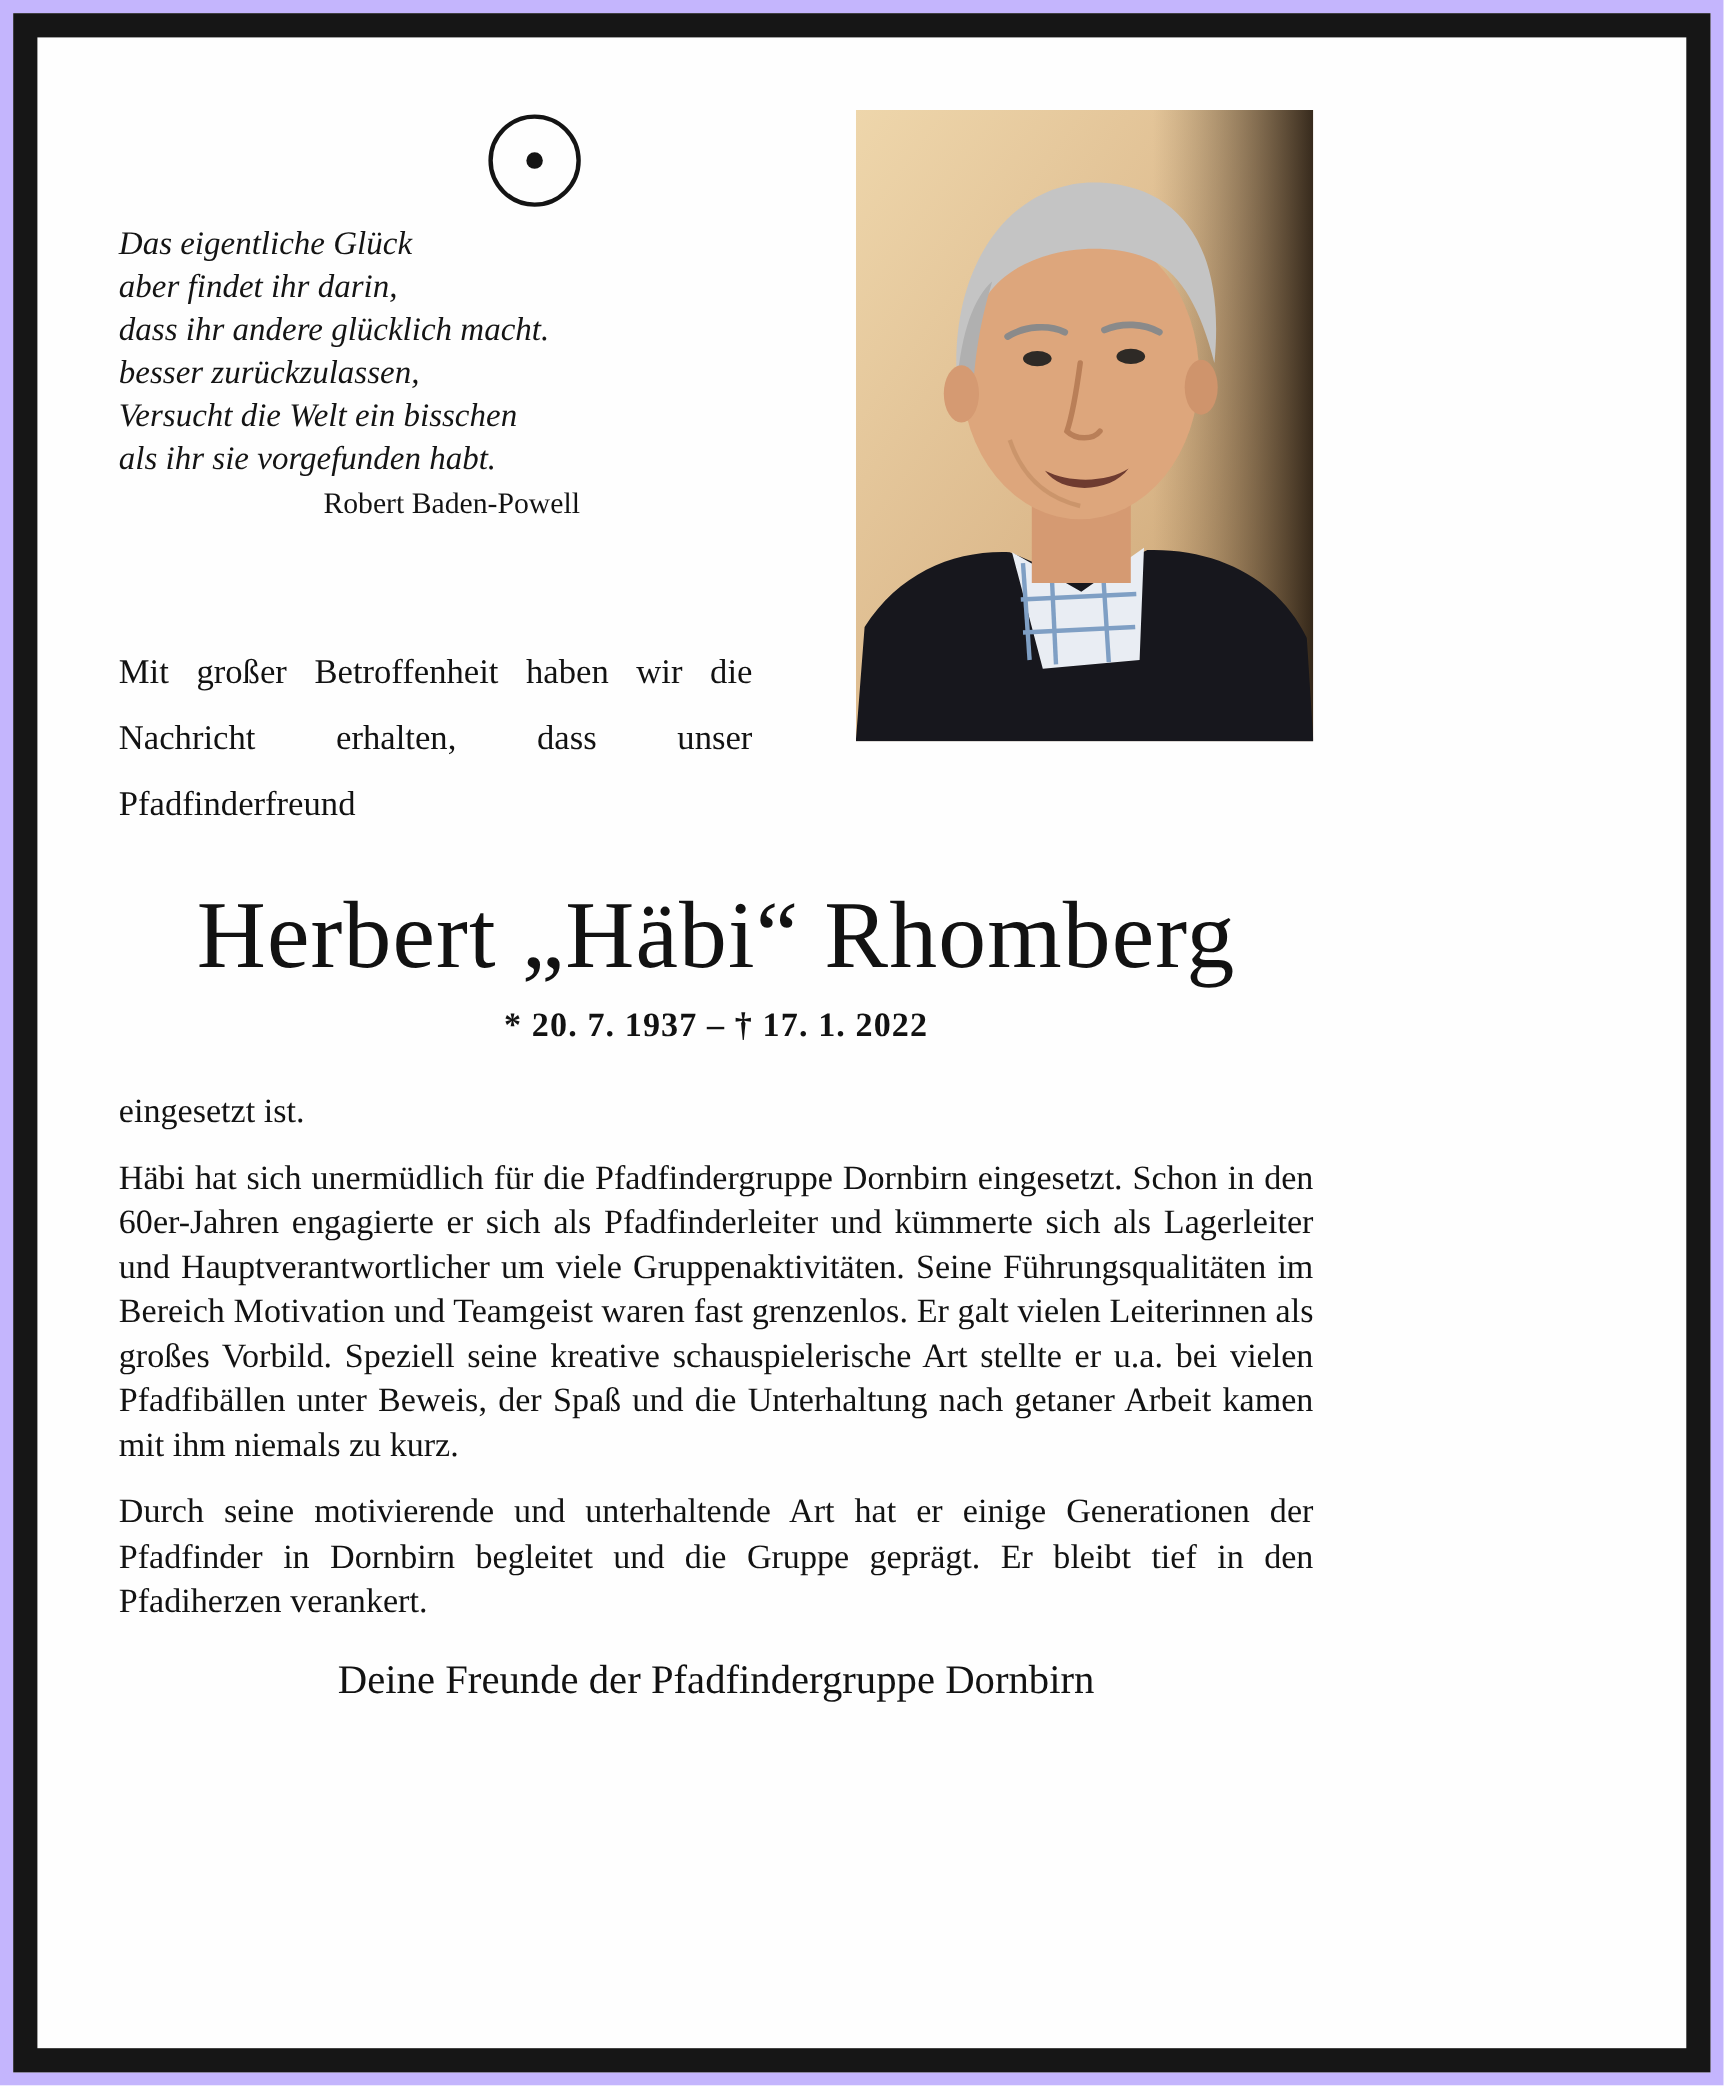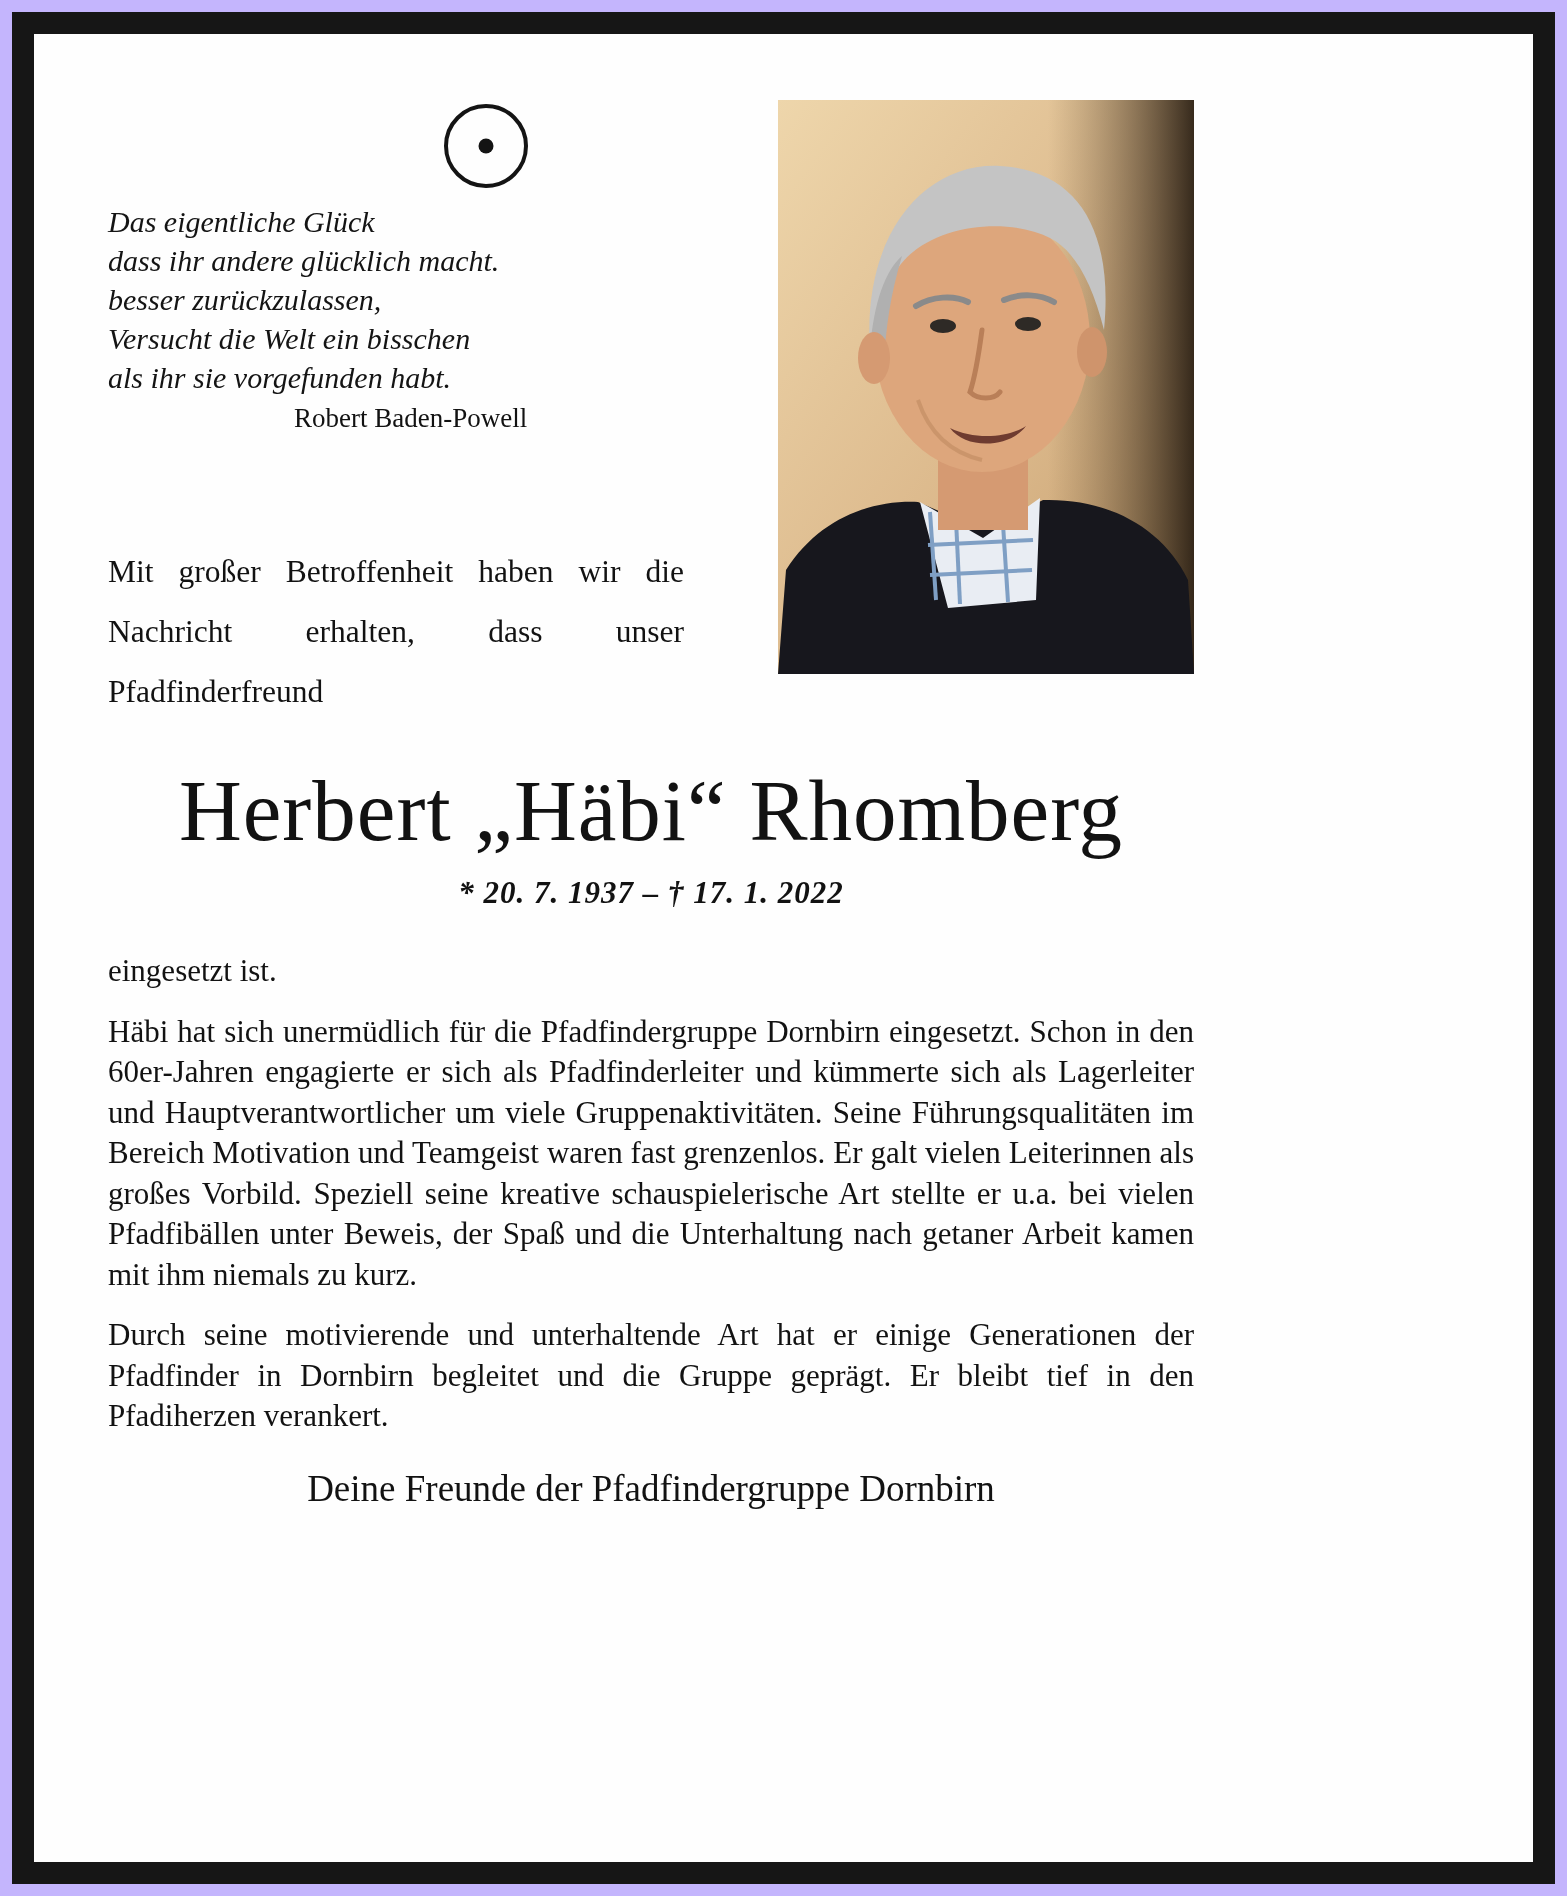--- a/index.html
+++ b/index.html
@@ -75,21 +75,20 @@
     text-align:center;
     letter-spacing:1px;
     white-space:nowrap;
   }
   .dates {
     margin-top:14px;
     font-size:31px;
     font-weight:700;
     text-align:center;
     letter-spacing:1px;
-    font-style:italic;
   }
 
   .body-par {
     font-size:31px;
     line-height:40.5px;
     text-align:justify;
     text-align-last:left;
     hyphens:auto;
     -webkit-hyphens:auto;
   }
@@ -117,20 +116,21 @@
 
       <div class="top-row">
 
         <div class="left-col">
           <div class="gone-home">
             <span class="dot"></span>
           </div>
 
           <div class="quote">
             <div>Das eigentliche Glück</div>
+            <div>aber findet ihr darin,</div>
             <div>dass ihr andere glücklich macht.</div>
             <div>besser zurückzulassen,</div>
             <div>Versucht die Welt ein bisschen</div>
             <div>als ihr sie vorgefunden habt.</div>
           </div>
 
           <div class="attribution">Robert Baden-Powell</div>
 
           <p class="intro">Mit großer Betroffenheit haben wir die Nachricht erhalten, dass unser Pfadfinderfreund</p>
         </div>

